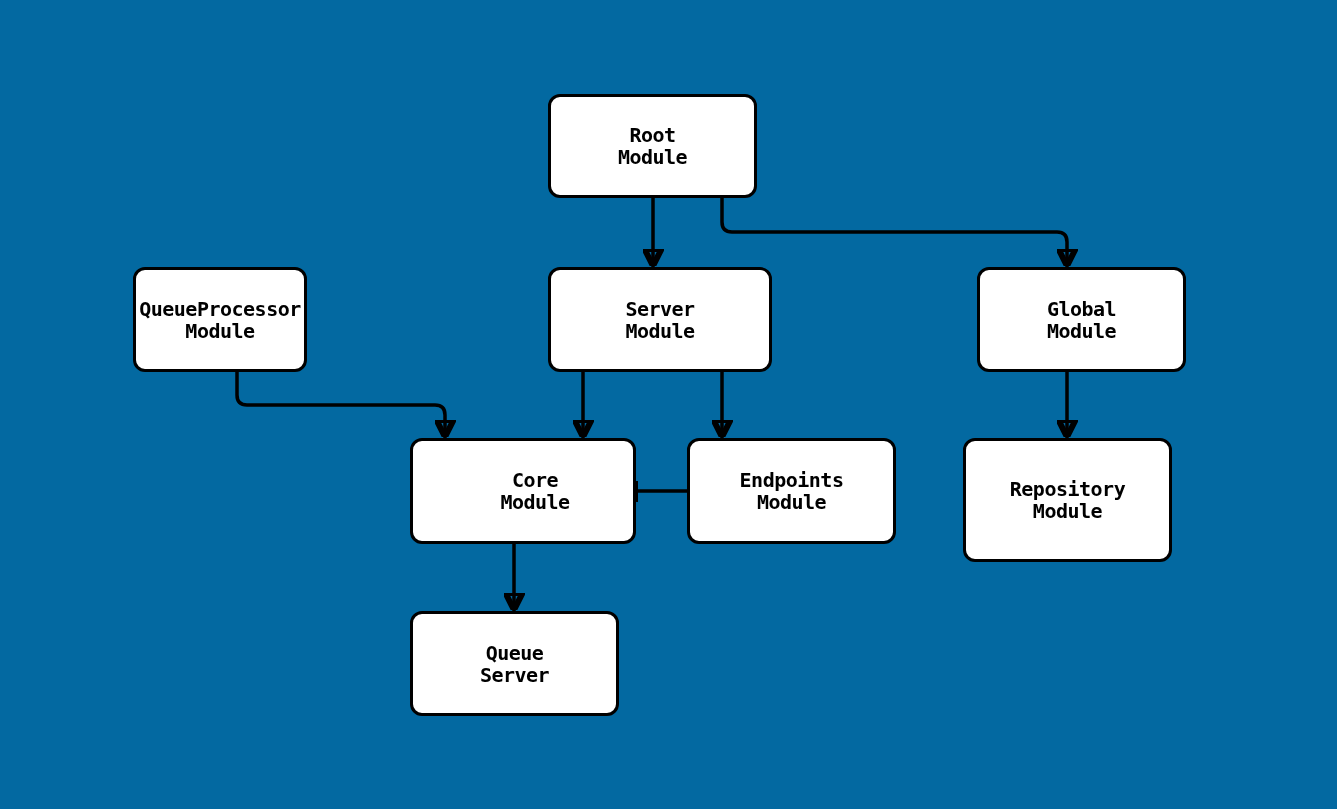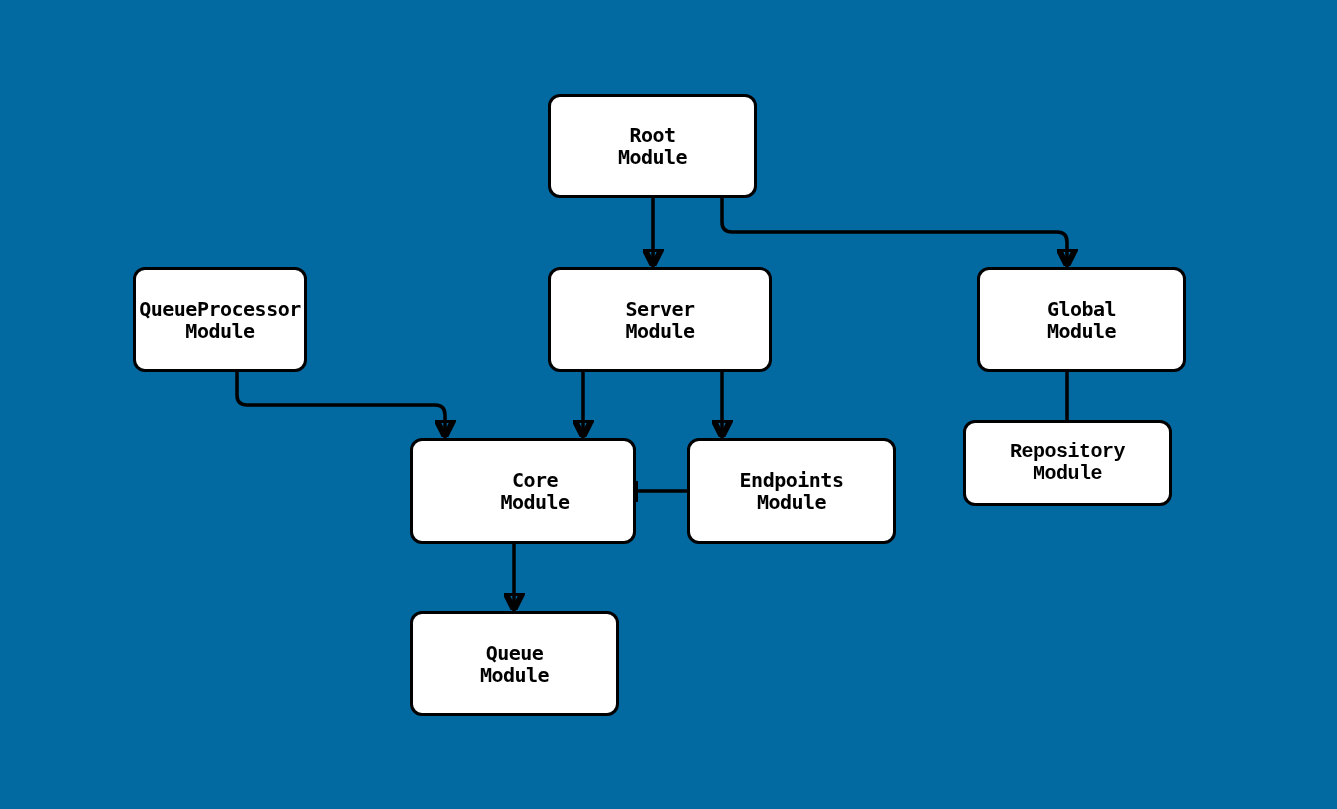--- a/index.html
+++ b/index.html
@@ -93,23 +93,23 @@
   <div class="node" style="left:410px; top:438px; width:226px; height:106px;padding-left:24px;">
     <span class="label">Core
 Module</span>
   </div>
 
   <div class="node" style="left:687px; top:438px; width:209px; height:106px;">
     <span class="label">Endpoints
 Module</span>
   </div>
 
-  <div class="node" style="left:963px; top:420px; width:209px; height:86px;font-family:Liberation Mono, monospace;">
+  <div class="node" style="left:963px; top:438px; width:209px; height:124px;">
     <span class="label">Repository
 Module</span>
   </div>
 
   <div class="node" style="left:410px; top:611px; width:209px; height:105px;">
     <span class="label">Queue
-Module</span>
+Server</span>
   </div>
 
 </div>
 
 </body></html>

